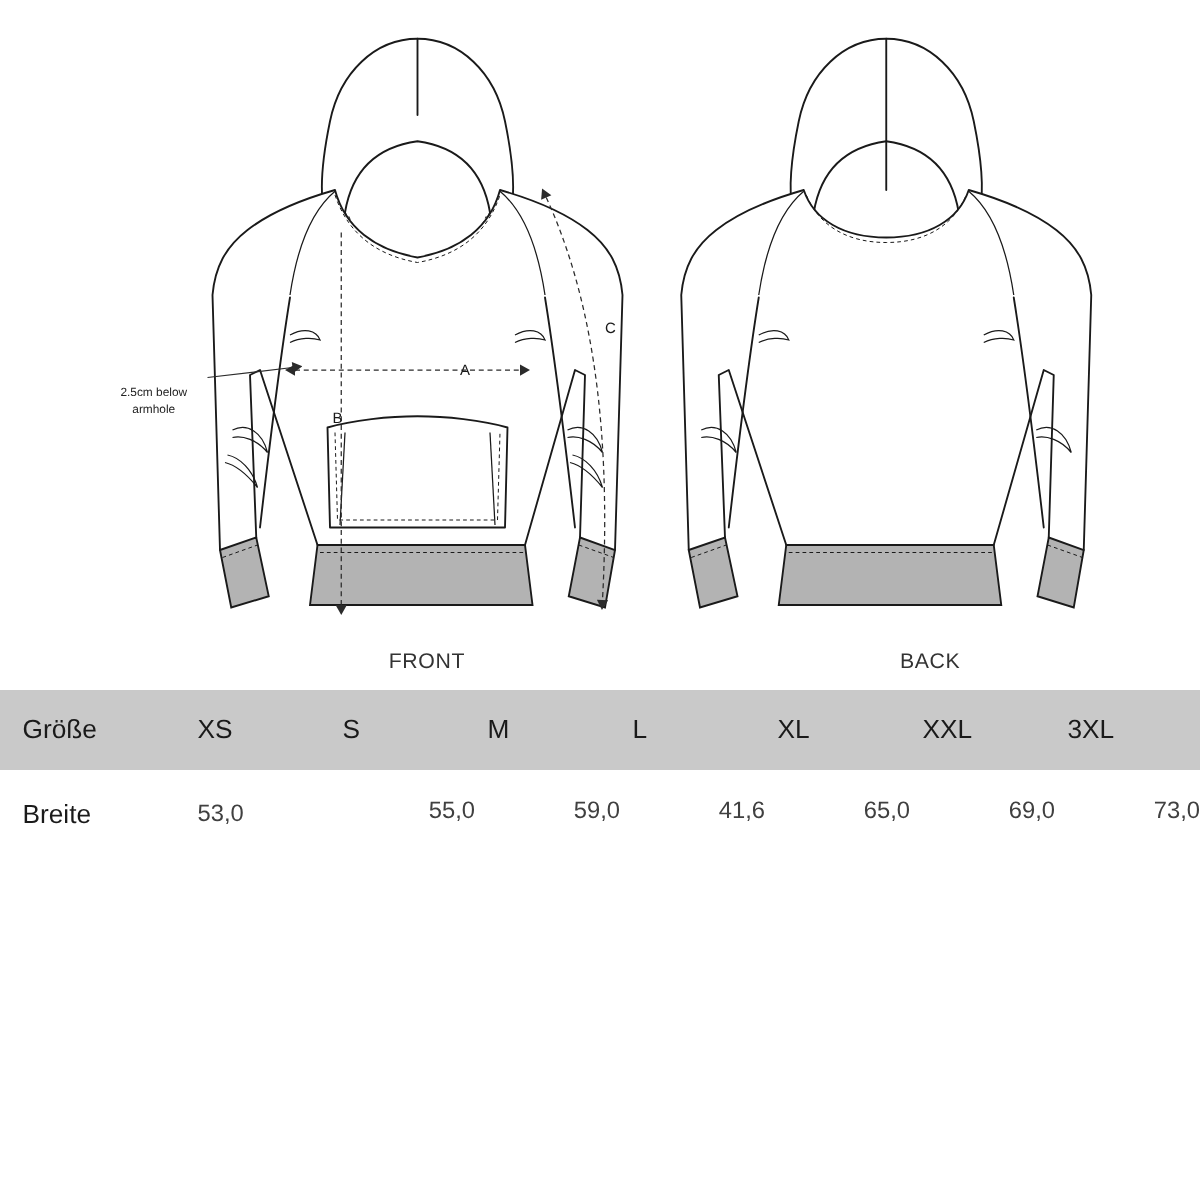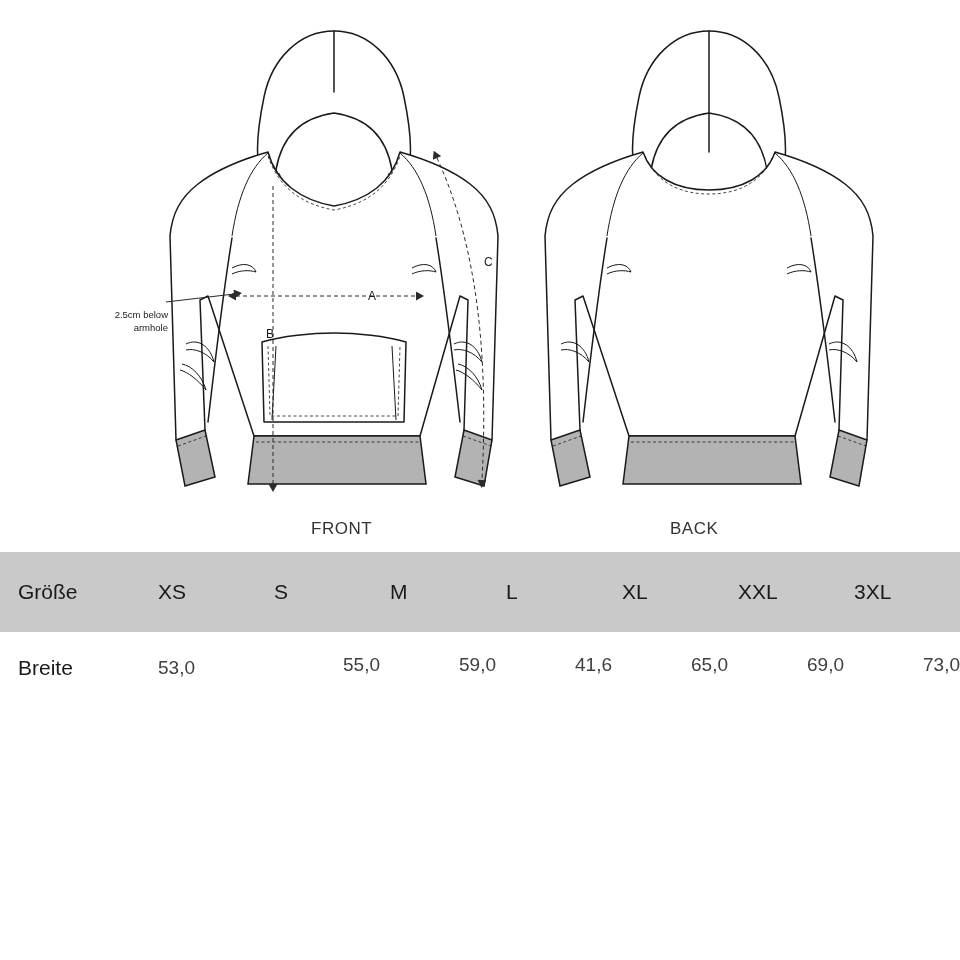--- a/index.html
+++ b/index.html
@@ -28,31 +28,31 @@
   .illustration svg {
     display: block;
   }
   .view-label {
     position: absolute;
     font-size: 17px;
     color: #333;
     letter-spacing: 0.5px;
   }
   .view-label.front { left: 311px; top: 519px; }
-  .view-label.back  { left: 670px; top: 519px; }
+  .view-label.back  { left: 720px; top: 519px; }
 
   .callout {
     position: absolute;
     left: 78px;
     top: 308px;
     width: 90px;
     font-size: 9.5px;
     line-height: 13px;
     color: #222;
-    text-align: right;
+    text-align: center;
   }
 
   
   .size-table {
     position: absolute;
     left: 0;
     top: 552px;
     width: 960px;
     border-collapse: collapse;
     table-layout: fixed;
@@ -67,21 +67,21 @@
   .size-table col.c7 { width: 116px; }
 
   .size-table th,
   .size-table td {
     padding: 0;
     text-align: left;
     vertical-align: middle;
   }
   .size-table thead tr {
     background: #c9c9c9;
-    height: 80px;
+    height: 64px;
   }
   .size-table thead th {
     font-size: 21px;
     font-weight: normal;
     color: #1a1a1a;
   }
   .size-table thead th.rowhead { padding-left: 18px; }
   .size-table thead th.sizecell { padding-left: 10px; }
 
   .size-table tbody tr {

